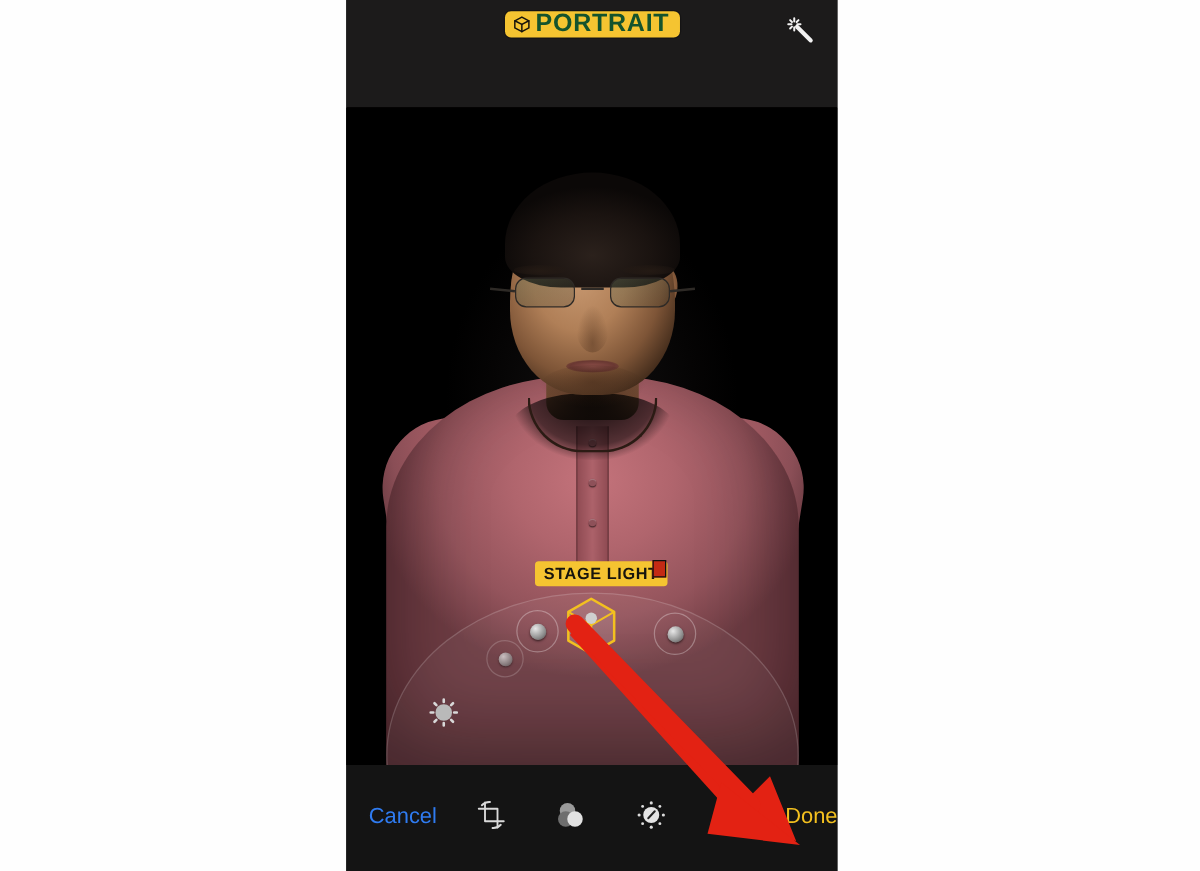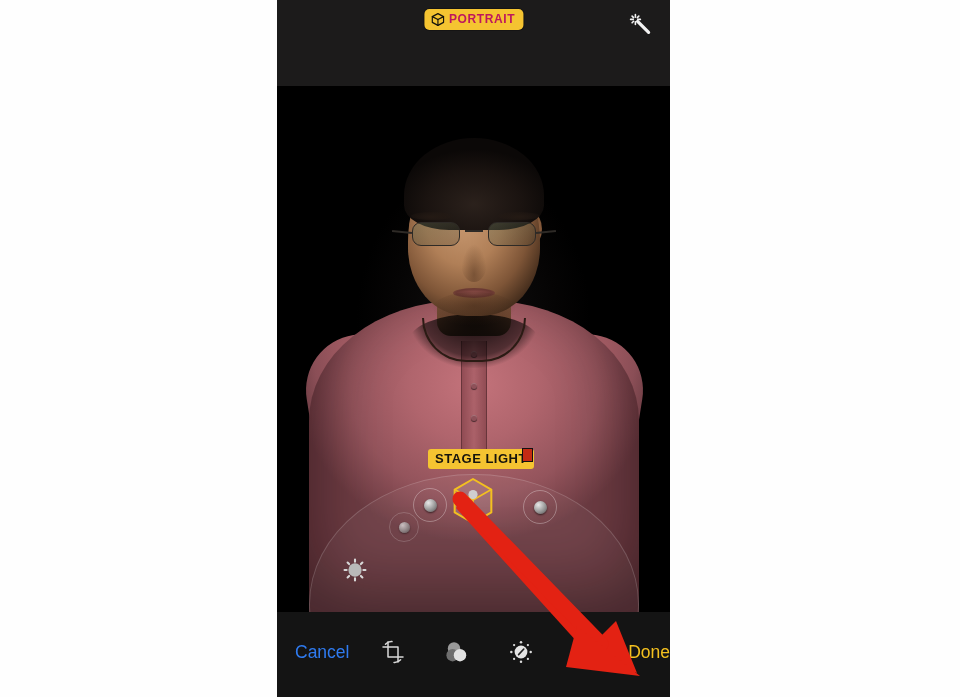--- a/index.html
+++ b/index.html
@@ -25,21 +25,21 @@
     background: #1c1b1b;
   }
   .portrait-badge {
     position: absolute; left: 50%; top: 9px; transform: translateX(-50%);
     display: flex; align-items: center; gap: 4px;
     background: #f5c431; border-radius: 5px;
     padding: 3px 8px 3px 6px;
     box-shadow: 0 0 0 1px rgba(0,0,0,.25);
   }
   .portrait-badge .label {
-    color: #be185d; font-size: 12px; font-weight: bold;
+    color: #14532d; font-size: 20px; font-weight: bold;
     letter-spacing: .6px; line-height: 15px;
   }
   .cube-ico { width: 15px; height: 15px; display:block; }
   .wand-btn {
     position: absolute; right: 16px; top: 10px;
     width: 28px; height: 28px; display: flex; align-items: center; justify-content: center;
   }
   .wand-ico { width: 24px; height: 24px; display: block; }
 
   

